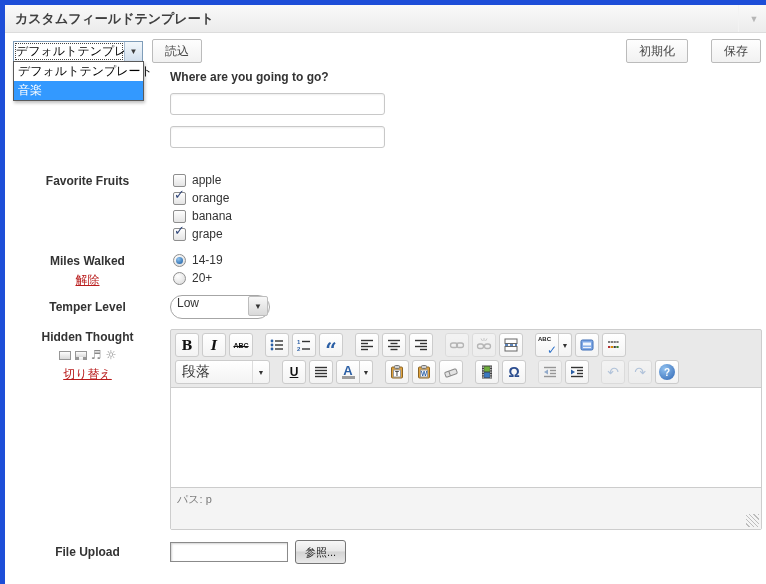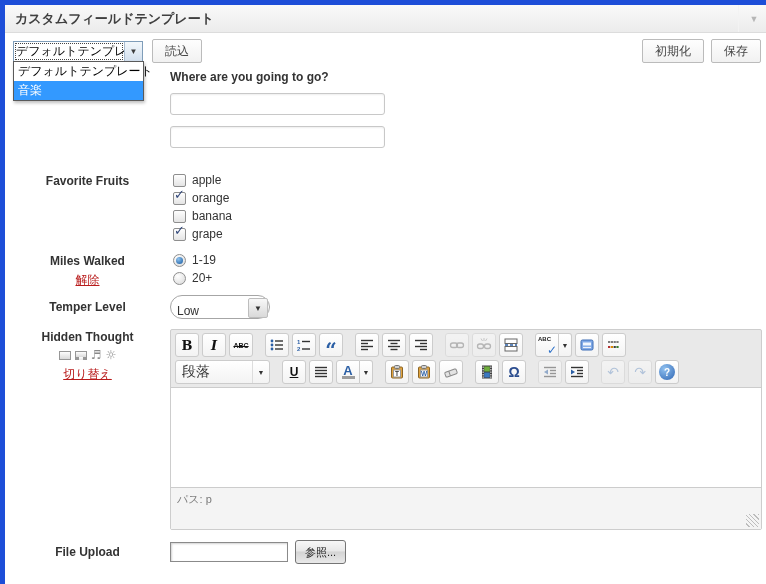--- a/index.html
+++ b/index.html
@@ -8,21 +8,21 @@
   .panel-header{height:27px;border-bottom:1px solid #dcdcdc;background:linear-gradient(#f9f9f9,#ececec);display:flex;align-items:center;}
   .panel-title{font-size:13px;font-weight:bold;color:#404040;padding-left:10px;flex:1;}
   .panel-toggle{width:30px;height:27px;display:flex;align-items:center;justify-content:center;color:#b6b6b6;font-size:9px;cursor:pointer;border-left:1px solid #f3f3f3;}
   
   .topbar{display:flex;align-items:center;padding:6px 8px 0 8px;height:24px;}
   .tpl-select{width:128px;height:19px;border:1px solid #7f9db9;background:#fff;display:flex;cursor:pointer;}
   .tpl-select-text{flex:1;font-size:12px;line-height:19px;padding:0 2px;outline:1px dotted #444;outline-offset:-2px;white-space:nowrap;overflow:hidden;color:#000;}
   .tpl-select-arrow{width:17px;background:linear-gradient(#f3f8fc,#d3e0ee);border-left:1px solid #a9bdd1;display:flex;align-items:center;justify-content:center;font-size:8px;color:#3c3c3c;}
   .btn-wp{margin-left:9px;height:22px;padding:0 12px;border:1px solid #bbb;border-radius:2px;background:linear-gradient(#fefefe,#f1f1f1);font-size:12px;color:#464646;display:inline-flex;align-items:center;cursor:pointer;white-space:nowrap;}
   .right-btns{margin-left:auto;display:flex;gap:7px;}
-  .right-btns .btn-wp{margin-left:0;}
+  .right-btns .btn-wp{margin-left:16px;}
   
   .tpl-dropdown{position:absolute;left:8px;top:56px;width:129px;background:#fff;border:1px solid #5a5a5a;z-index:20;box-shadow:1px 2px 3px rgba(0,0,0,.25);}
   .tpl-option{font-size:12px;padding:2px 4px;line-height:15px;color:#000;cursor:pointer;white-space:nowrap;}
   .tpl-option.hl{background:#3399ff;color:#fff;}
   
   .form{margin-top:7px;}
   .frow{display:flex;}
   .lcol{width:165px;text-align:center;font-size:12px;font-weight:bold;color:#333;box-sizing:border-box;padding-top:1px;flex:0 0 165px;}
   .fcol{flex:1;padding-right:9px;min-width:0;}
   .flabel{font-size:12px;font-weight:bold;color:#333;margin:0 0 8px 0;line-height:15px;}
@@ -30,21 +30,21 @@
   .blue-link{display:inline-block;color:#b91c1c;font-weight:normal;text-decoration:underline;font-size:12px;cursor:pointer;margin-top:4px;}
   
   .opt{display:flex;align-items:center;margin:0 0 4px 3px;height:14px;}
   .cb{width:11px;height:11px;border:1px solid #8e8e8e;border-radius:2px;background:linear-gradient(#fefefe,#e4e4e4);position:relative;margin-right:6px;flex:0 0 auto;cursor:pointer;}
   .cb .tick{position:absolute;left:0;top:-6px;font-size:13px;font-weight:bold;color:#31477a;}
   .opt-label{font-size:12px;color:#333;}
   .radio{width:11px;height:11px;border:1px solid #8e8e8e;border-radius:50%;background:radial-gradient(circle at 35% 30%,#fff,#d8d8d8);position:relative;margin-right:6px;flex:0 0 auto;cursor:pointer;}
   .radio .dot{display:none;}
   .radio.sel .dot{display:block;position:absolute;left:2px;top:2px;width:7px;height:7px;border-radius:50%;background:radial-gradient(circle at 35% 30%,#8fc2ee,#15599f);}
   
-  .sel2{width:98px;height:22px;border:1px solid #a6a6a6;border-radius:12px;background:#fff;display:flex;align-items:flex-end;cursor:pointer;}
+  .sel2{width:98px;height:22px;border:1px solid #a6a6a6;border-radius:12px;background:#fff;display:flex;align-items:flex-start;cursor:pointer;}
   .sel2-text{flex:1;padding-left:6px;font-size:12px;color:#333;}
   .sel2-arrow{width:18px;height:18px;margin-right:1px;border:1px solid #bdbdbd;border-radius:2px;background:linear-gradient(#f8f8f8,#d9d9d9);display:flex;align-items:center;justify-content:center;font-size:8px;color:#333;}
   
   .mini-icons{display:flex;gap:4px;justify-content:center;align-items:center;margin-top:5px;color:#8a8a8a;height:13px;}
   .mi-box{width:12px;height:9px;border:1px solid #979797;background:linear-gradient(#fdfdfd,#dadada);box-sizing:border-box;}
   .mi-film{border-bottom:3px dotted #979797;}
   .mi-glyph{font-family:"DejaVu Sans",sans-serif;font-size:12px;line-height:13px;color:#8a8a8a;}
   
   .mce{width:590px;border:1px solid #cdcdcd;background:#e9e9e9;border-radius:2px;}
   .mce-toolbar{padding:3px 4px;display:flex;align-items:center;gap:3px;}
@@ -151,21 +151,21 @@
     <div class="frow" style="margin-bottom:6px;">
       <div class="lcol">
         <span>Miles Walked</span><br>
         <a class="blue-link">解除</a>
       </div>
       <div class="fcol">
         <div class="opt">
           <span class="radio sel">
               <span class="dot"></span>
             </span>
-          <span class="opt-label">1-19</span>
+          <span class="opt-label">14-19</span>
         </div>
         <div class="opt">
           <span class="radio"></span>
           <span class="opt-label">20+</span>
         </div>
       </div>
     </div>
 
     <div class="frow" style="margin-bottom:10px;">
       <div class="lcol" style="padding-top:5px;">Temper Level</div>

